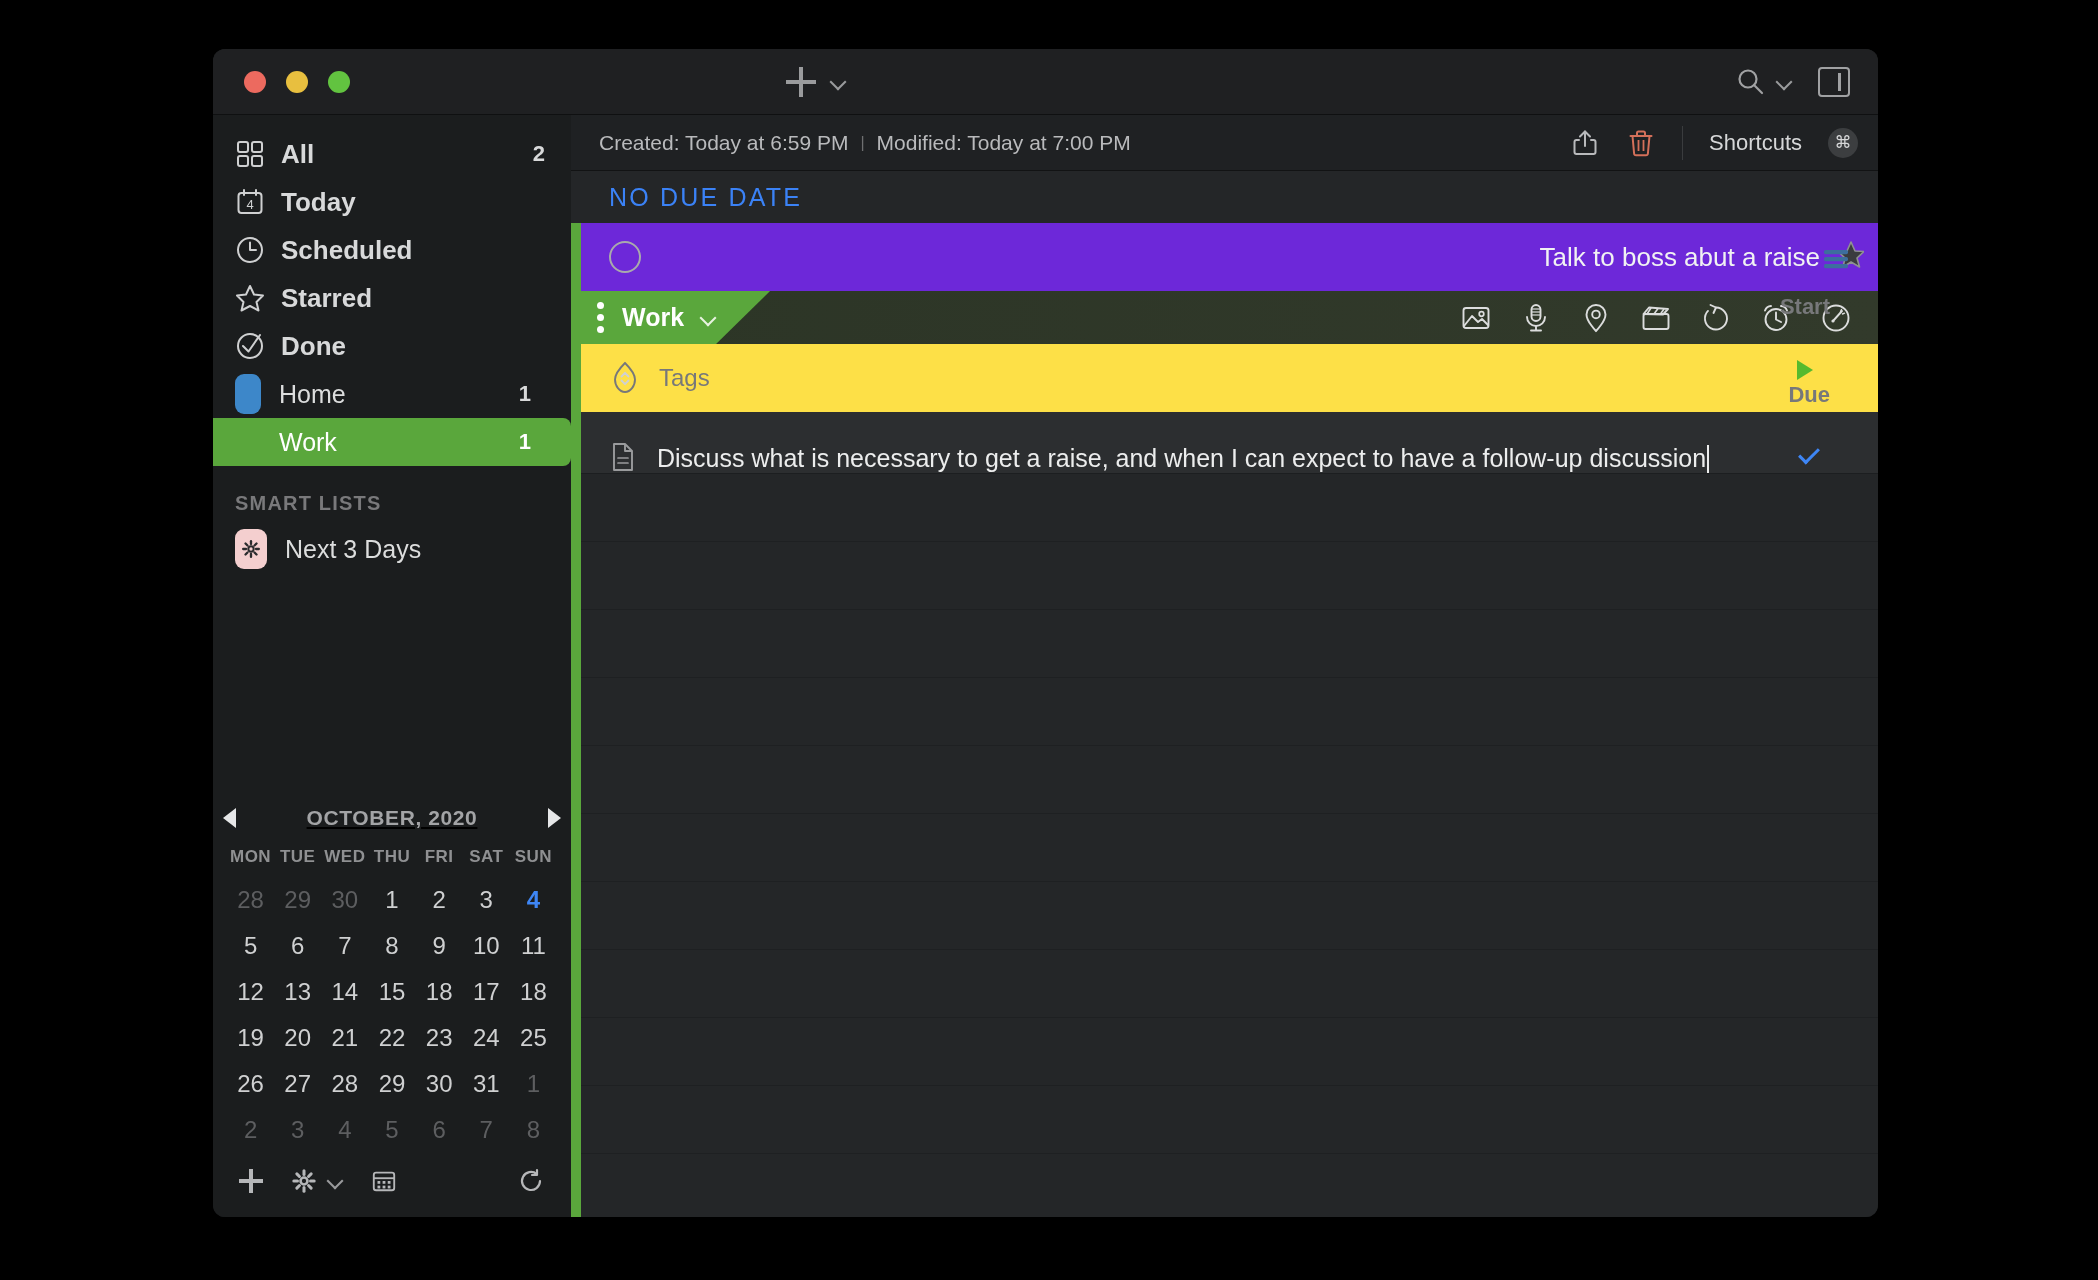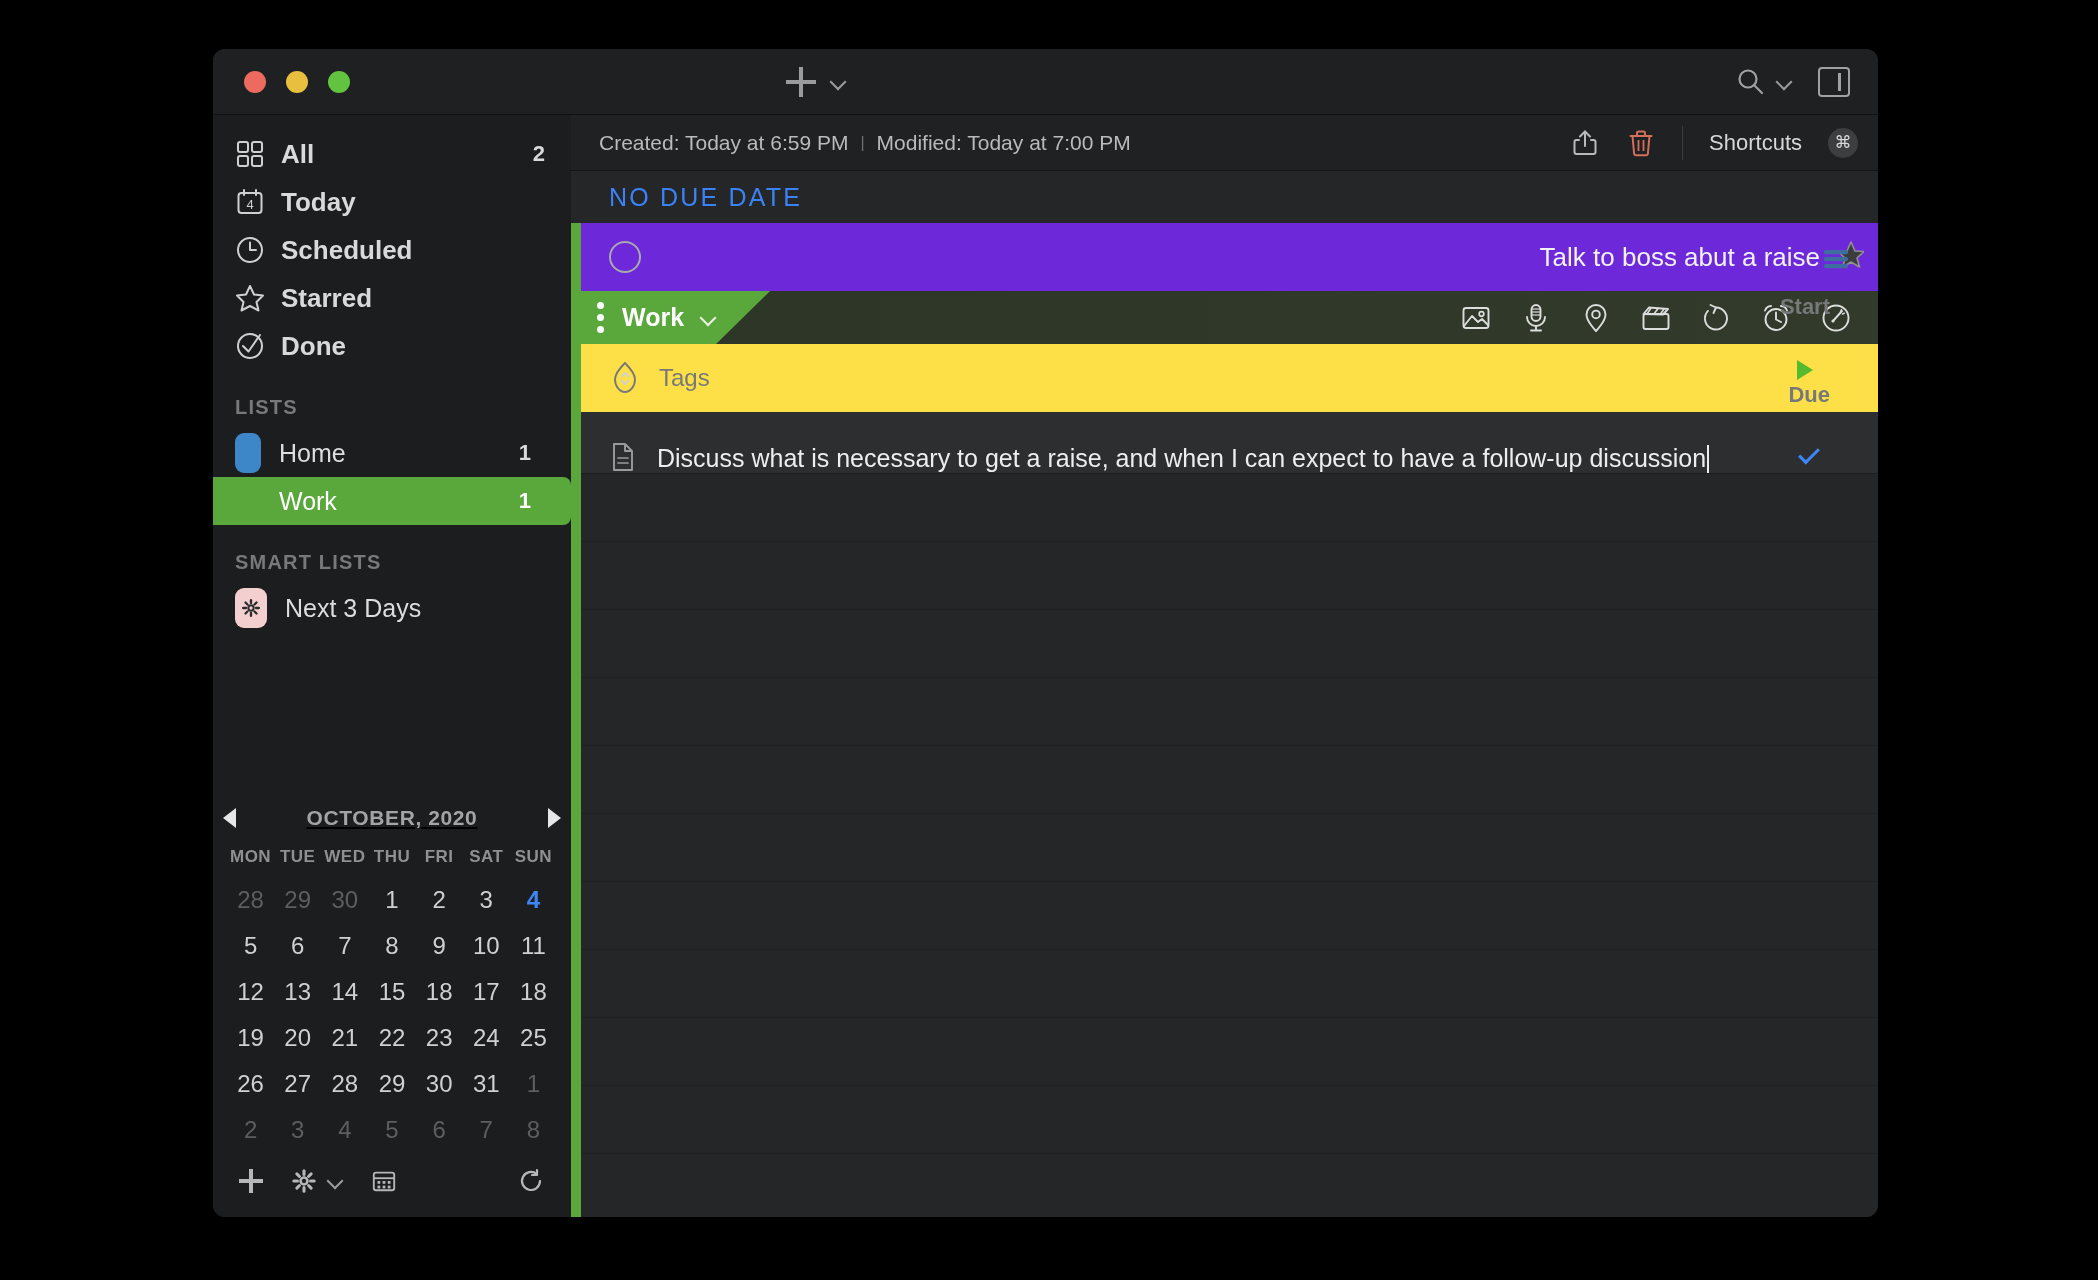--- a/index.html
+++ b/index.html
@@ -356,21 +356,20 @@
         <div class="nav-item">
           <svg class="ico" viewBox="0 0 30 30">
             <circle cx="15" cy="15" r="12" fill="none" stroke="#cfd0d1" stroke-width="2"></circle>
             <polyline points="8,15 13.5,20.5 25,4" fill="none" stroke="#cfd0d1" stroke-width="2" stroke-linecap="round" stroke-linejoin="round"></polyline>
           </svg>
           <span class="nav-label">Done</span>
           <span class="nav-count"></span>
         </div>
       </div>
 
-      <div class="section-title">LISTS</div>
 
       <div class="list-item">
         <span class="swatch" style="background:#3d87c9"></span>
         <span class="list-label">Home</span>
         <span class="list-count">1</span>
       </div>
 
       <div class="list-item selected">
         <span class="swatch" style="background:transparent"></span>
         <span class="list-label">Work</span>

